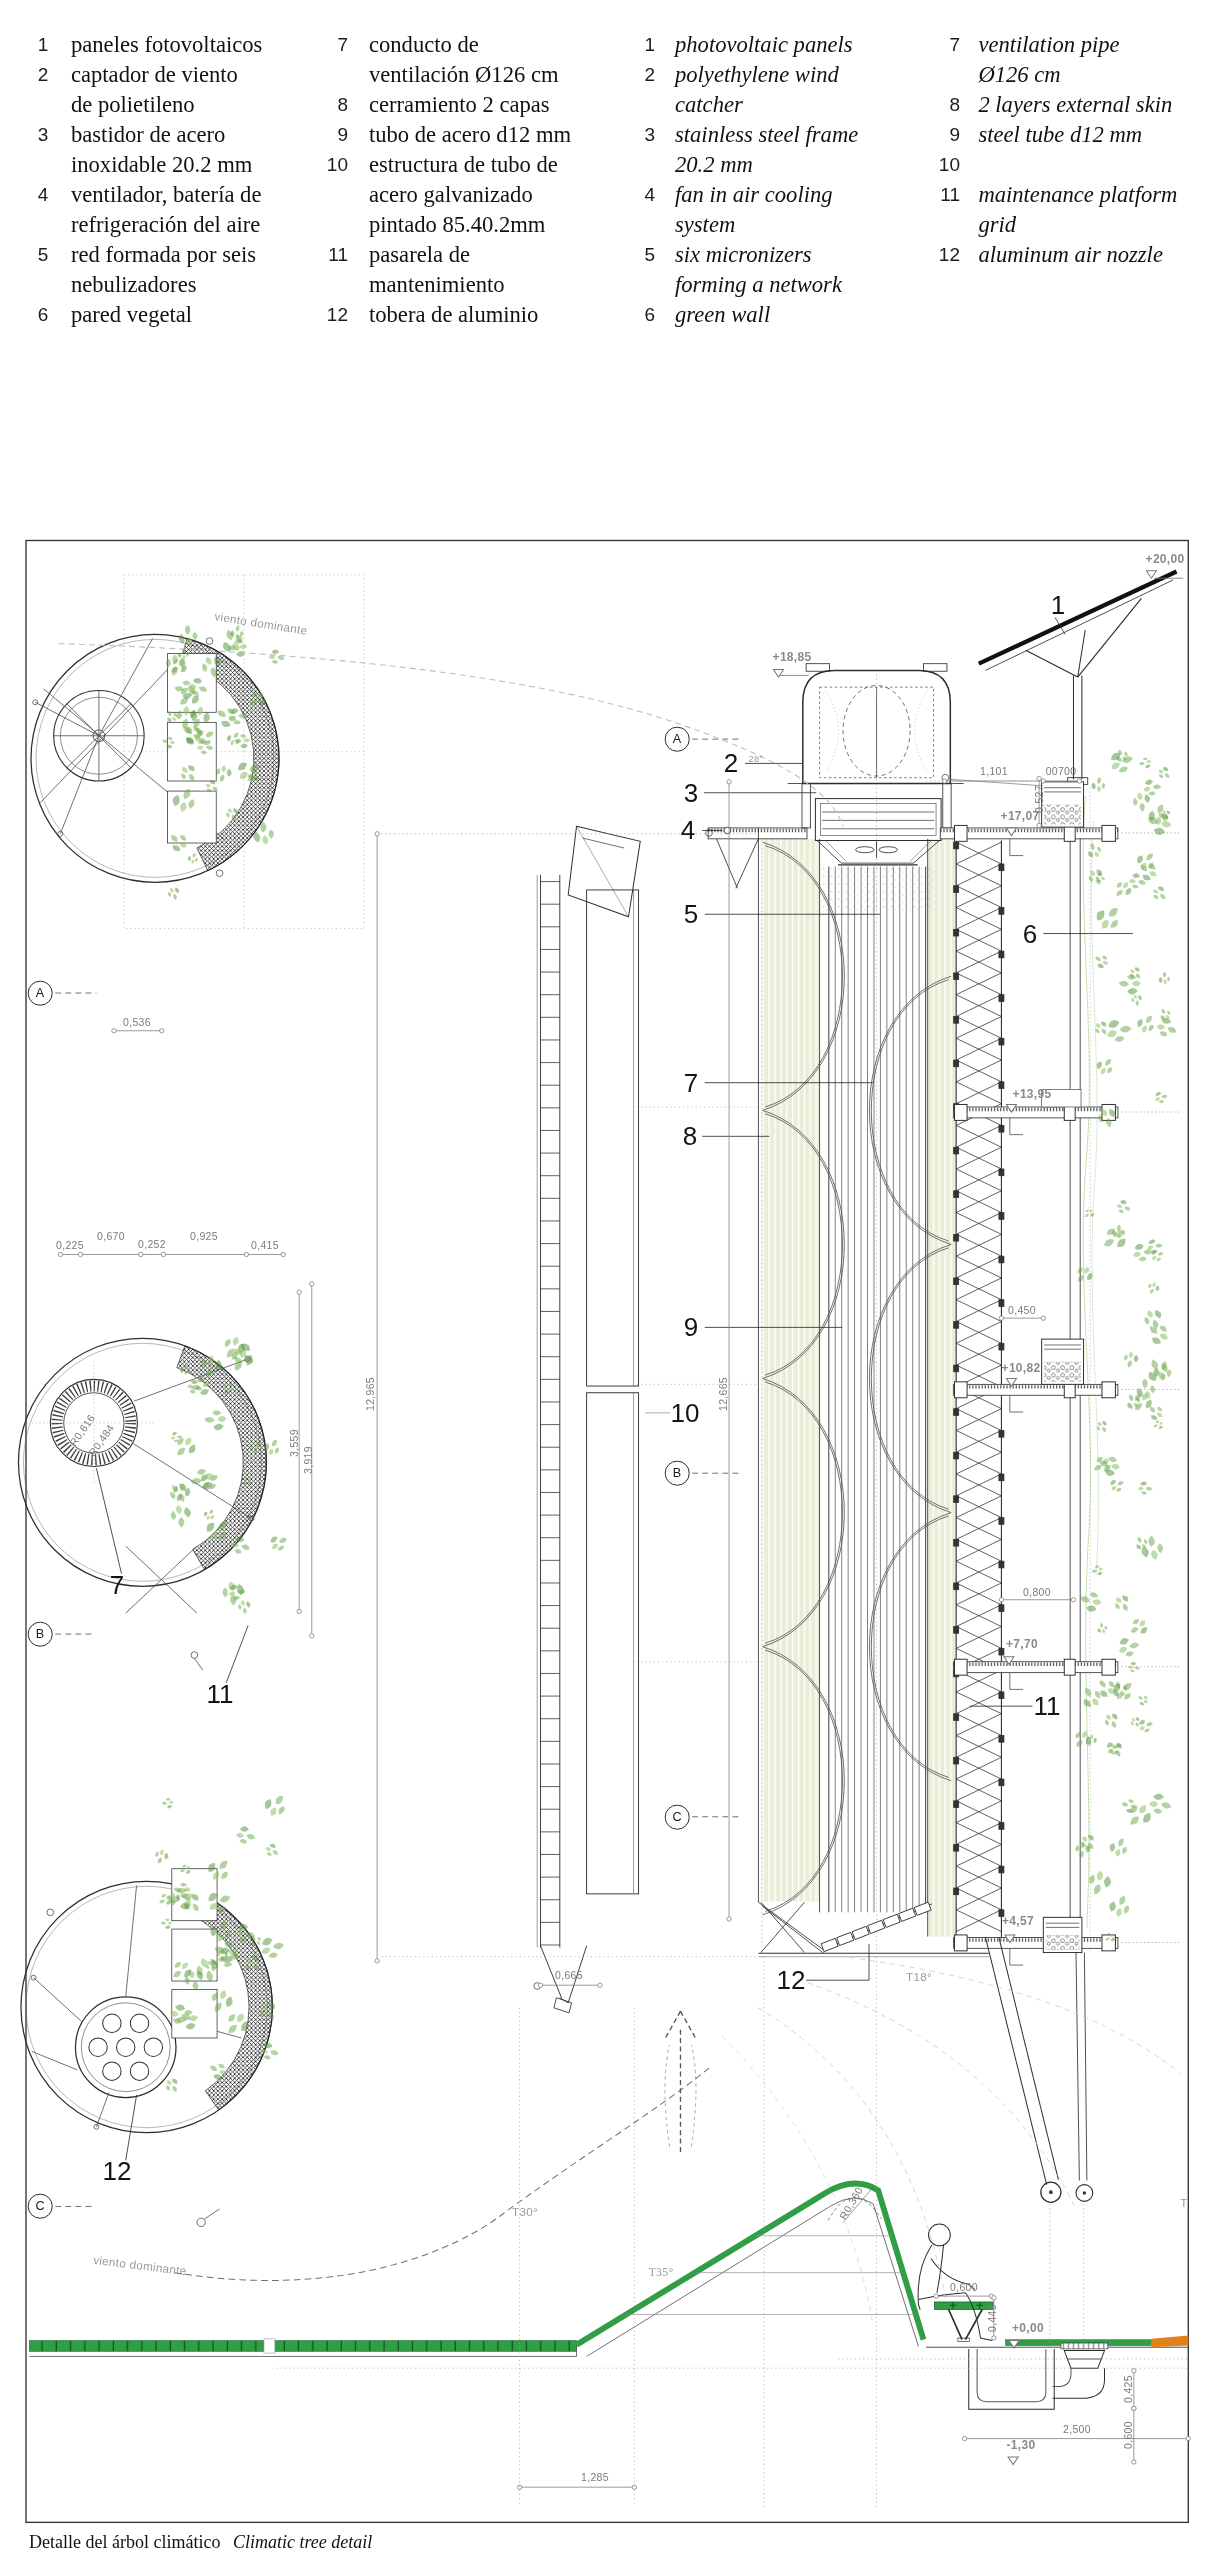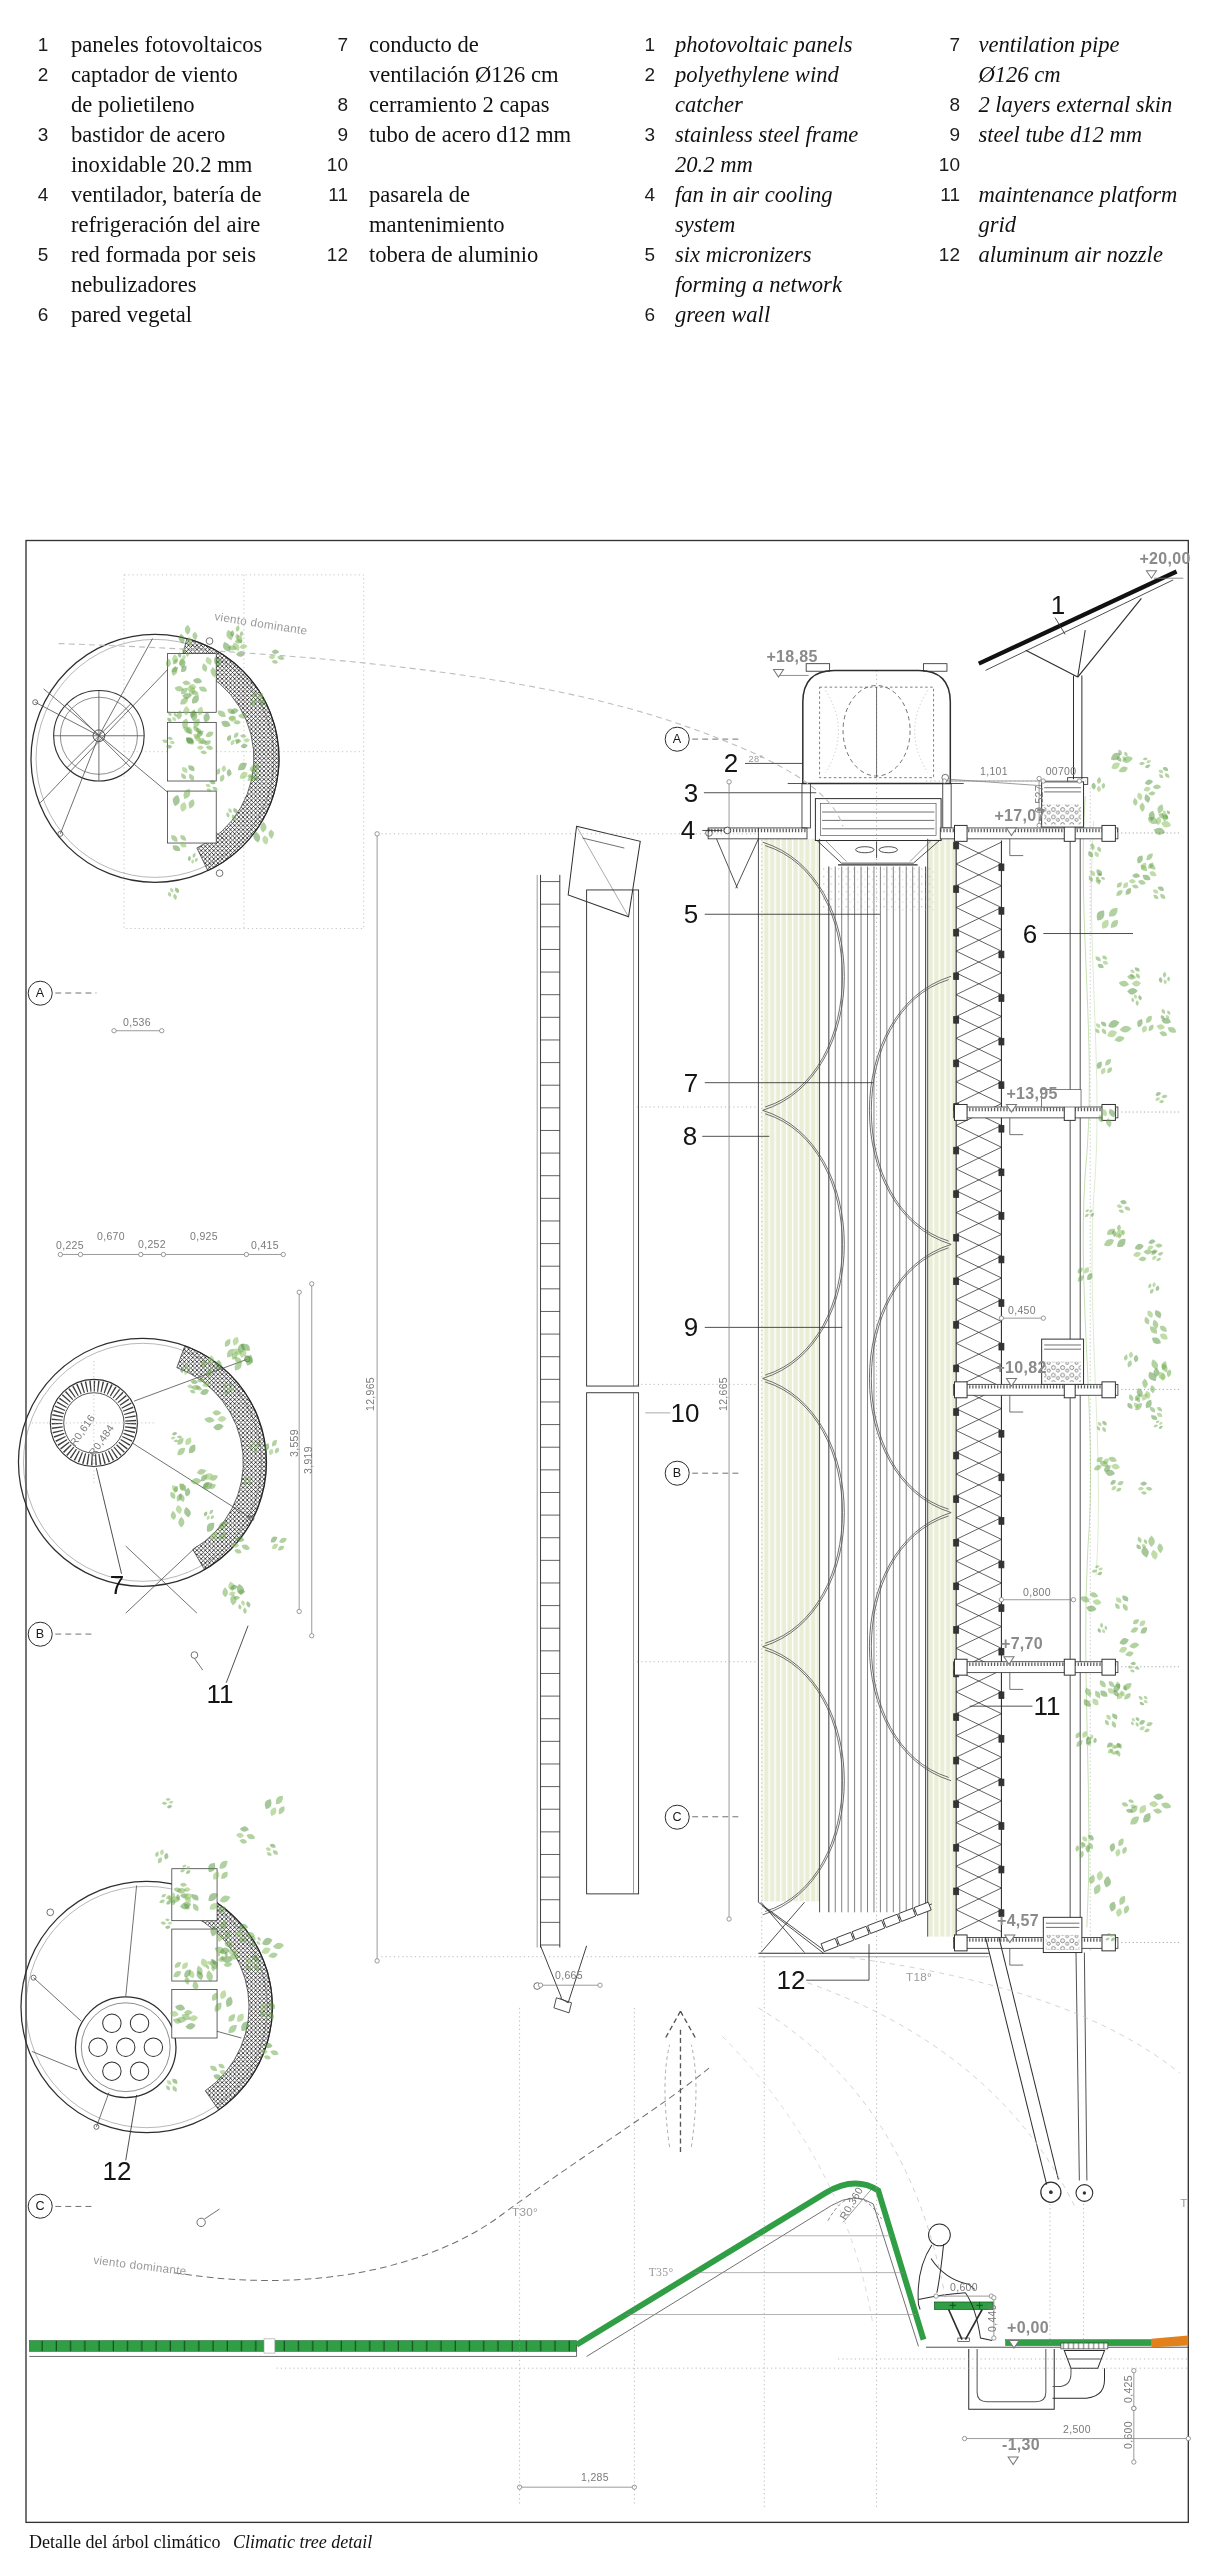--- a/index.html
+++ b/index.html
@@ -21,21 +21,21 @@
   .lcol.italic .ltxt{font-style:italic;}
   
   .caption{position:absolute;left:29px;top:2532px;font:18px "Liberation Serif",serif;color:#111;}
   .caption .en{font-style:italic;margin-left:12.6px;}
   
   #ann{position:absolute;left:0;top:0;width:1221px;height:2576px;pointer-events:none;}
   .ann{position:absolute;transform:translate(-50%,-50%);white-space:nowrap;
        font-family:"Liberation Sans",sans-serif;}
   .ann.callout{font-size:26px;color:#141414;}
   .ann.dim{font-size:10.5px;color:var(--dim-gray);letter-spacing:0.3px;}
-  .ann.level{font-size:16px;font-weight:700;color:#8a8a8a;letter-spacing:0.3px;}
+  .ann.level{font-size:12px;font-weight:700;color:#8a8a8a;letter-spacing:0.3px;}
   .ann.note{font-size:11.7px;color:var(--note-gray);letter-spacing:0.3px;}
   .marker{position:absolute;width:22.6px;height:22.6px;border:1.4px solid #2b2b2b;border-radius:50%;
           background:#fff;display:flex;align-items:center;justify-content:center;
           font:12.6px "Liberation Sans",sans-serif;color:#1a1a1a;transform:translate(-50%,-50%);}
   
   .ink{stroke:#2e2e2e;fill:none;}
   .thin{stroke:#555;fill:none;}
   .faint{stroke:#bdbdbd;fill:none;}
   .dimln{stroke:#7a7a7a;fill:none;}
   .greenln{stroke:var(--plant-green);fill:none;}
@@ -985,20 +985,23 @@
       <div class="lrow">
       <span class="lnum">8</span>
       <span class="ltxt">cerramiento 2 capas</span>
     </div>
       <div class="lrow">
       <span class="lnum">9</span>
       <span class="ltxt">tubo de acero d12 mm</span>
     </div>
       <div class="lrow">
       <span class="lnum">10</span>
+      <span class="ltxt">estructura de tubo de
+acero galvanizado
+pintado 85.40.2mm</span>
     </div>
       <div class="lrow">
       <span class="lnum">11</span>
       <span class="ltxt">pasarela de
 mantenimiento</span>
     </div>
       <div class="lrow">
       <span class="lnum">12</span>
       <span class="ltxt">tobera de aluminio</span>
     </div>

